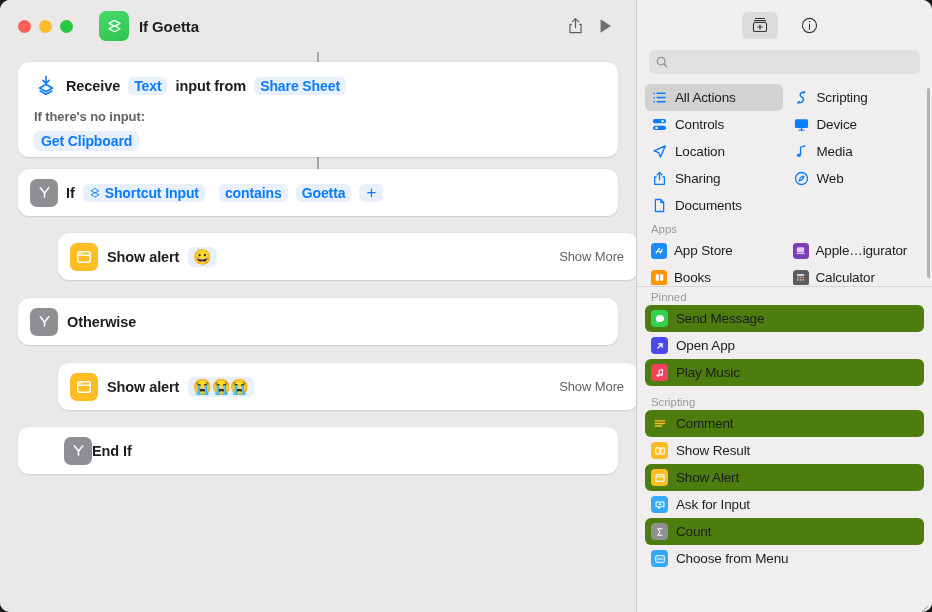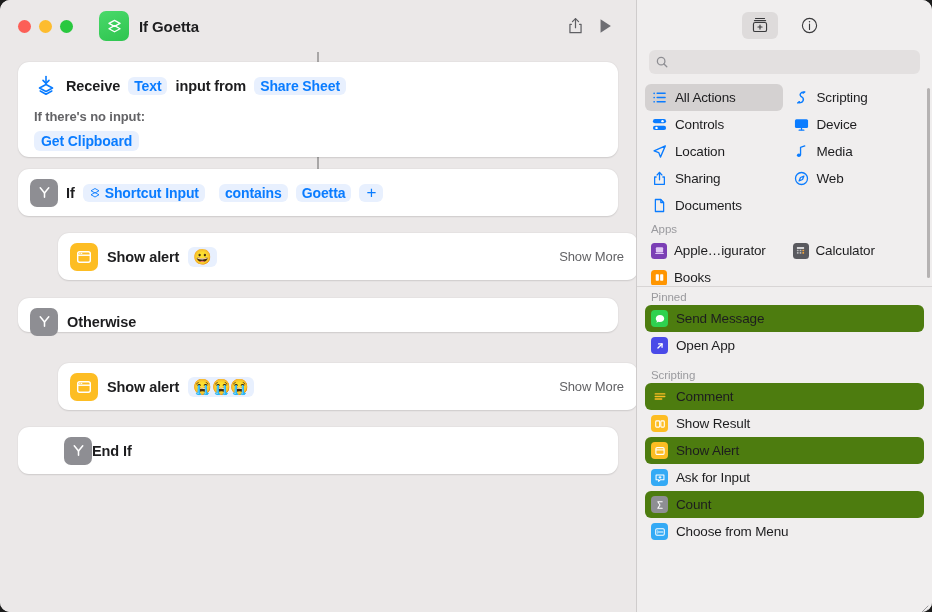--- a/index.html
+++ b/index.html
@@ -360,21 +360,21 @@
               <circle cx="5.4" cy="6.1" r="0.7" fill="#fff"></circle>
               <circle cx="7.4" cy="6.1" r="0.7" fill="#fff"></circle>
             </svg>
           </span>
           <span class="act-label">Show alert</span>
           <span class="chip emoji">😀</span>
           <span class="show-more">Show More</span>
         </div>
       </div>
 
-      <div class="card" style="position:absolute; left:18px; top:246px; width:600px; height:34px; padding:0 12px;">
+      <div class="card" style="position:absolute; left:18px; top:246px; width:600px; height:47px; padding:0 12px;">
         <div class="row" style="height:47px; gap:9px;">
           <span class="act-icon gray">
             <svg width="17" height="17" viewBox="0 0 20 20" fill="none" stroke="#fff" stroke-width="1.8" stroke-linecap="round" stroke-linejoin="round">
               <path d="M5 4.5 L10 10.5 L15 4.5"></path>
               <path d="M10 10.5 L10 15.5"></path>
             </svg>
           </span>
           <span class="act-label">Otherwise</span>
         </div>
       </div>
@@ -524,51 +524,61 @@
             <path d="M9.4 1.6 V4.8 H12.4"></path>
           </svg>
         </span>
         <span>Documents</span>
       </div>
     </div>
 
     <div class="sec-head">Apps</div>
     <div class="apps-grid" style="height:48px;">
       <div class="app-item">
+        <span class="appic" style="background:#1d8bf8;">
+          <svg width="11" height="11" viewBox="0 0 14 14" fill="none" stroke="#fff" stroke-width="1.3" stroke-linecap="round" stroke-linejoin="round">
+            <path d="M3 10.4 L6.4 4.2 L7.1 5.5"></path>
+              <path d="M7.8 10.4 L10.6 5.2"></path>
+              <path d="M2.4 8.4 H10"></path>
+          </svg>
+        </span>
+        <span>App Store</span>
+      </div>
+      <div class="app-item">
         <span class="appic" style="background:#7b3fb5;">
           <svg width="11" height="11" viewBox="0 0 14 14">
             <rect x="2.4" y="3" width="9.2" height="6.6" rx="1.2" fill="#e0c8f5"></rect>
             <rect x="1.4" y="10.2" width="11.2" height="1.4" rx="0.7" fill="#e0c8f5"></rect>
           </svg>
         </span>
         <span>Apple…igurator</span>
+      </div>
+      <div class="app-item">
+        <span class="appic" style="background:#ff9500;">
+          <svg width="11" height="11" viewBox="0 0 14 14">
+            <rect x="2.2" y="3" width="4" height="8" rx="0.8" fill="#fff"></rect>
+            <rect x="7.8" y="3" width="4" height="8" rx="0.8" fill="#fff"></rect>
+          </svg>
+        </span>
+        <span>Books</span>
       </div>
       <div class="app-item">
         <span class="appic" style="background:#5a5a5f;">
           <svg width="11" height="11" viewBox="0 0 14 14">
             <rect x="2.4" y="2.4" width="9.2" height="2.6" rx="0.5" fill="#d6d6d8"></rect>
             <rect x="2.4" y="6" width="2.2" height="2" rx="0.4" fill="#b9b9bb"></rect>
             <rect x="5.9" y="6" width="2.2" height="2" rx="0.4" fill="#b9b9bb"></rect>
             <rect x="9.4" y="6" width="2.2" height="2" rx="0.4" fill="#f0a33c"></rect>
             <rect x="2.4" y="9" width="2.2" height="2" rx="0.4" fill="#b9b9bb"></rect>
             <rect x="5.9" y="9" width="2.2" height="2" rx="0.4" fill="#b9b9bb"></rect>
             <rect x="9.4" y="9" width="2.2" height="2" rx="0.4" fill="#f0a33c"></rect>
           </svg>
         </span>
         <span>Calculator</span>
       </div>
-      <div class="app-item">
-        <span class="appic" style="background:#ff9500;">
-          <svg width="11" height="11" viewBox="0 0 14 14">
-            <rect x="2.2" y="3" width="4" height="8" rx="0.8" fill="#fff"></rect>
-            <rect x="7.8" y="3" width="4" height="8" rx="0.8" fill="#fff"></rect>
-          </svg>
-        </span>
-        <span>Books</span>
-      </div>
     </div>
 
     <div class="sb-divider"></div>
 
     <div class="sec-head">Pinned</div>
     <div class="list-sec">
       <div class="list-item alt">
         <span class="li-ic" style="background:#2fd14f;">
           <svg width="12" height="12" viewBox="0 0 14 14">
             <path d="M7 2.4 C9.9 2.4 11.9 4.2 11.9 6.5 C11.9 8.8 9.9 10.6 7 10.6 C6.3 10.6 5.7 10.5 5.1 10.3 L2.8 11.4 L3.5 9.4 C2.5 8.7 2.1 7.7 2.1 6.5 C2.1 4.2 4.1 2.4 7 2.4 Z" fill="#fff"></path>
@@ -577,20 +587,31 @@
         <span>Send Message</span>
       </div>
       <div class="list-item">
         <span class="li-ic" style="background:#4a4ae8;">
           <svg width="12" height="12" viewBox="0 0 14 14" fill="none" stroke="#fff" stroke-width="1.5" stroke-linecap="round" stroke-linejoin="round">
             <path d="M4.6 9.4 L9.4 4.6"></path>
               <path d="M5.4 4.6 H9.4 V8.6"></path>
           </svg>
         </span>
         <span>Open App</span>
+      </div>
+      <div class="list-item alt">
+        <span class="li-ic" style="background:#f4405a;">
+          <svg width="12" height="12" viewBox="0 0 14 14" fill="none" stroke="#fff" stroke-width="1.2" stroke-linecap="round">
+            <path d="M9.8 3 C8 3.6 6 4 6 4 V9.6"></path>
+            <ellipse cx="4.7" cy="9.9" rx="1.7" ry="1.4" fill="#fff" stroke="none"></ellipse>
+            <ellipse cx="8.6" cy="8.9" rx="1.5" ry="1.3" fill="#fff" stroke="none"></ellipse>
+            <path d="M9.9 3 V8.9"></path>
+          </svg>
+        </span>
+        <span>Play Music</span>
       </div>
     </div>
 
     <div class="sec-head" style="padding-top:10px;">Scripting</div>
     <div class="list-sec">
       <div class="list-item alt">
         <span class="li-ic">
           <svg width="14" height="14" viewBox="0 0 16 16" stroke="#fdbd23" stroke-width="1.5" stroke-linecap="round">
             <path d="M2.5 4.5 H13.5 M2.5 7.4 H13.5 M2.5 10.3 H10"></path>
           </svg>

